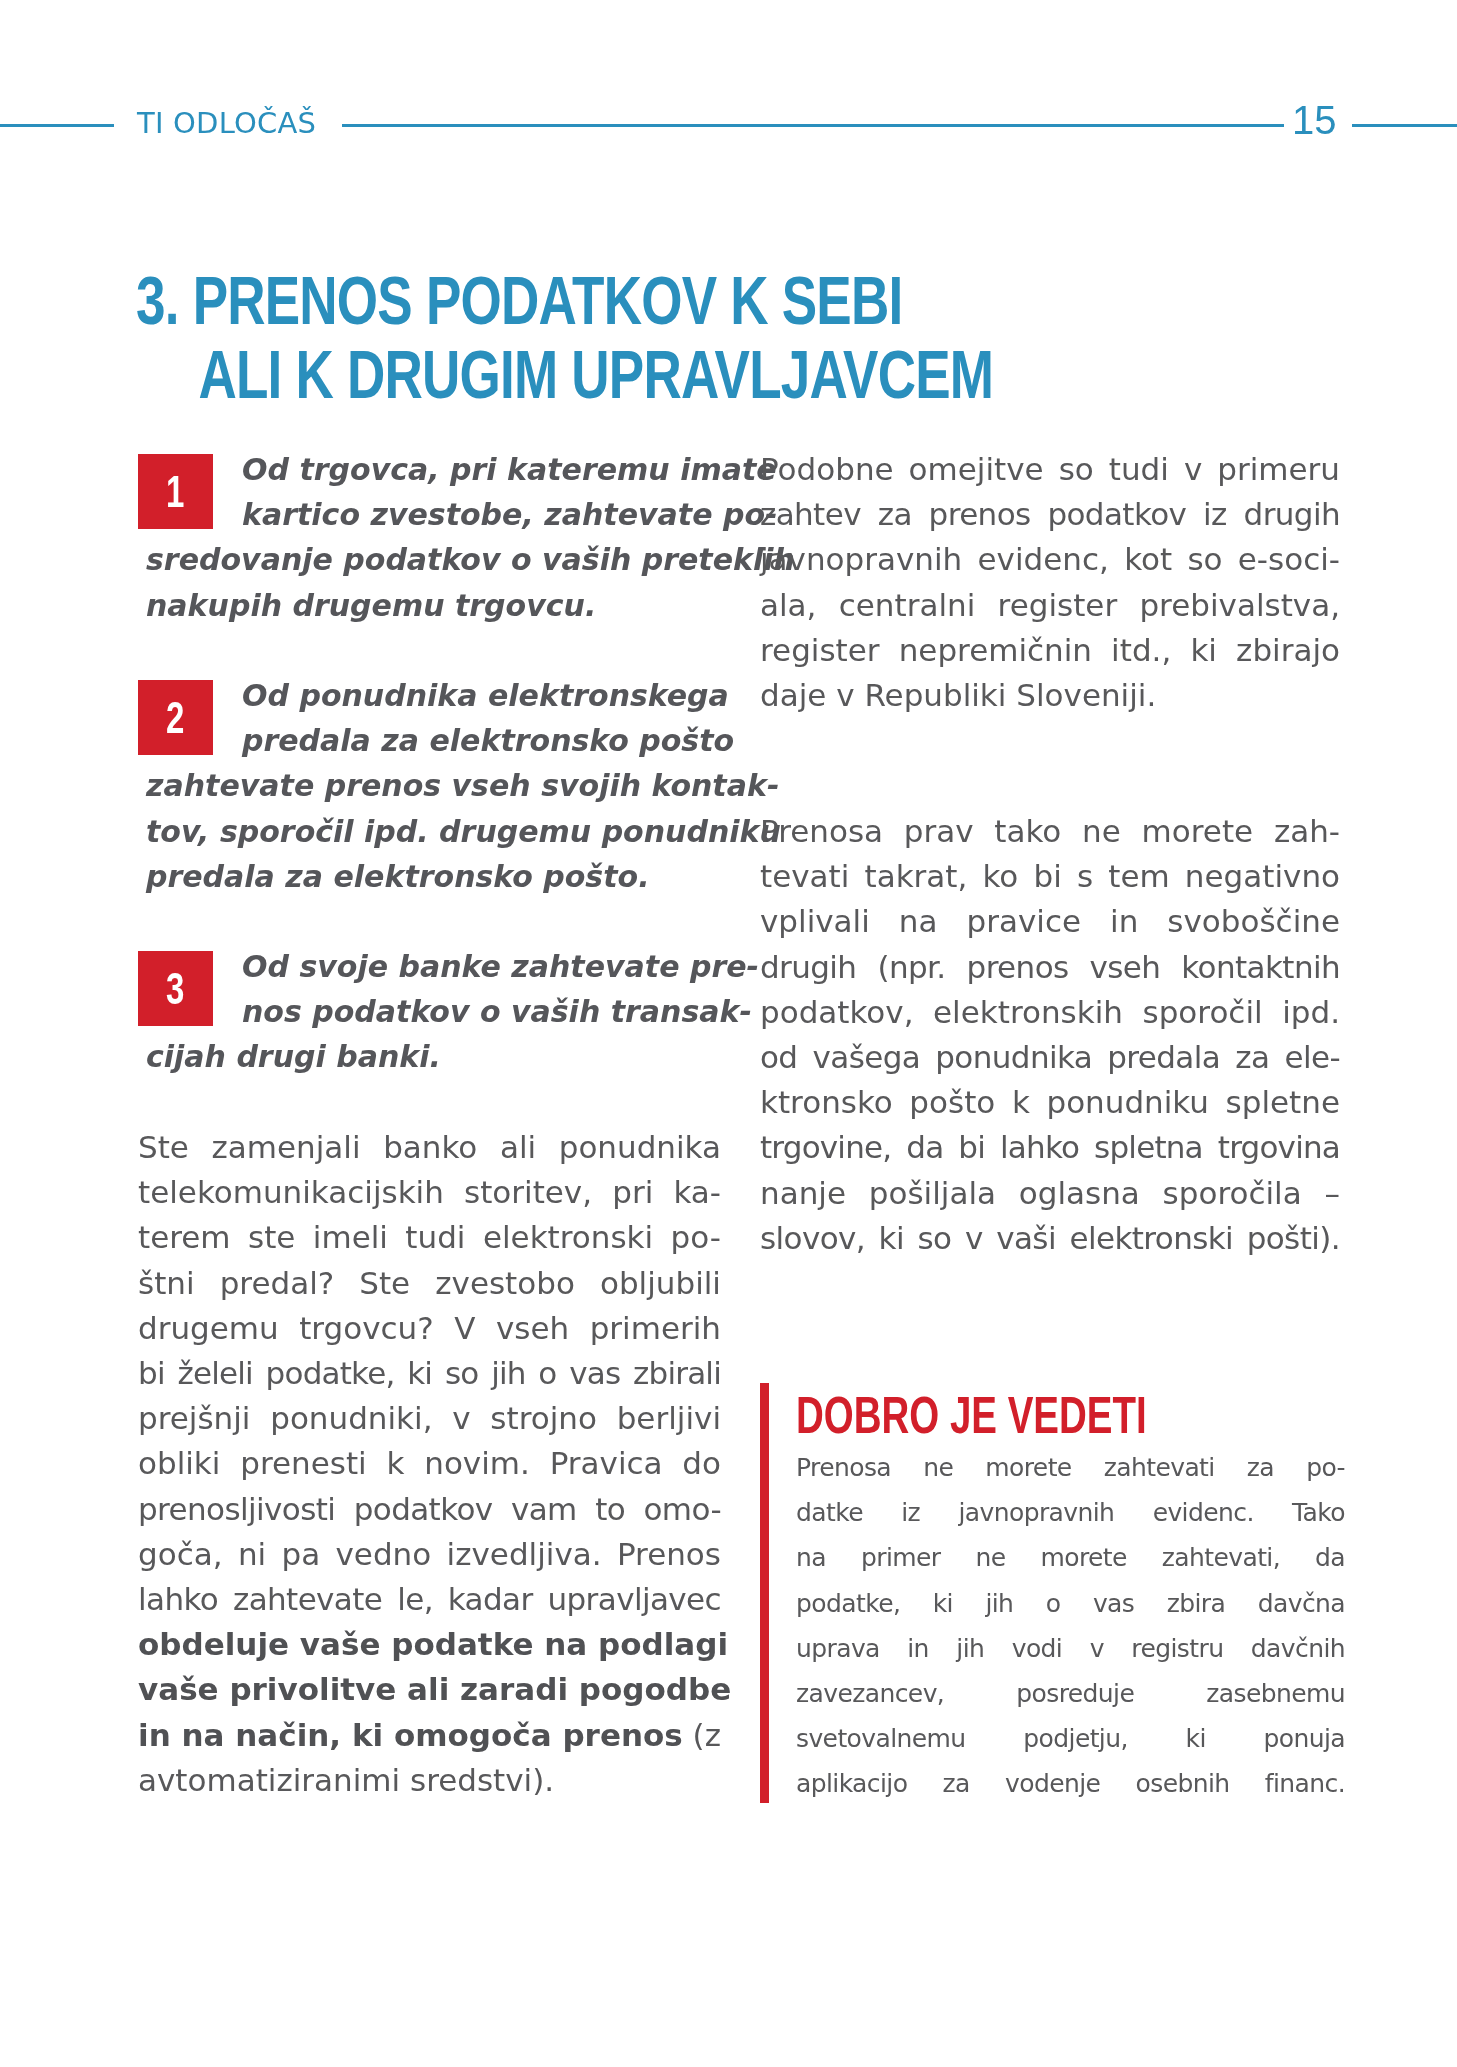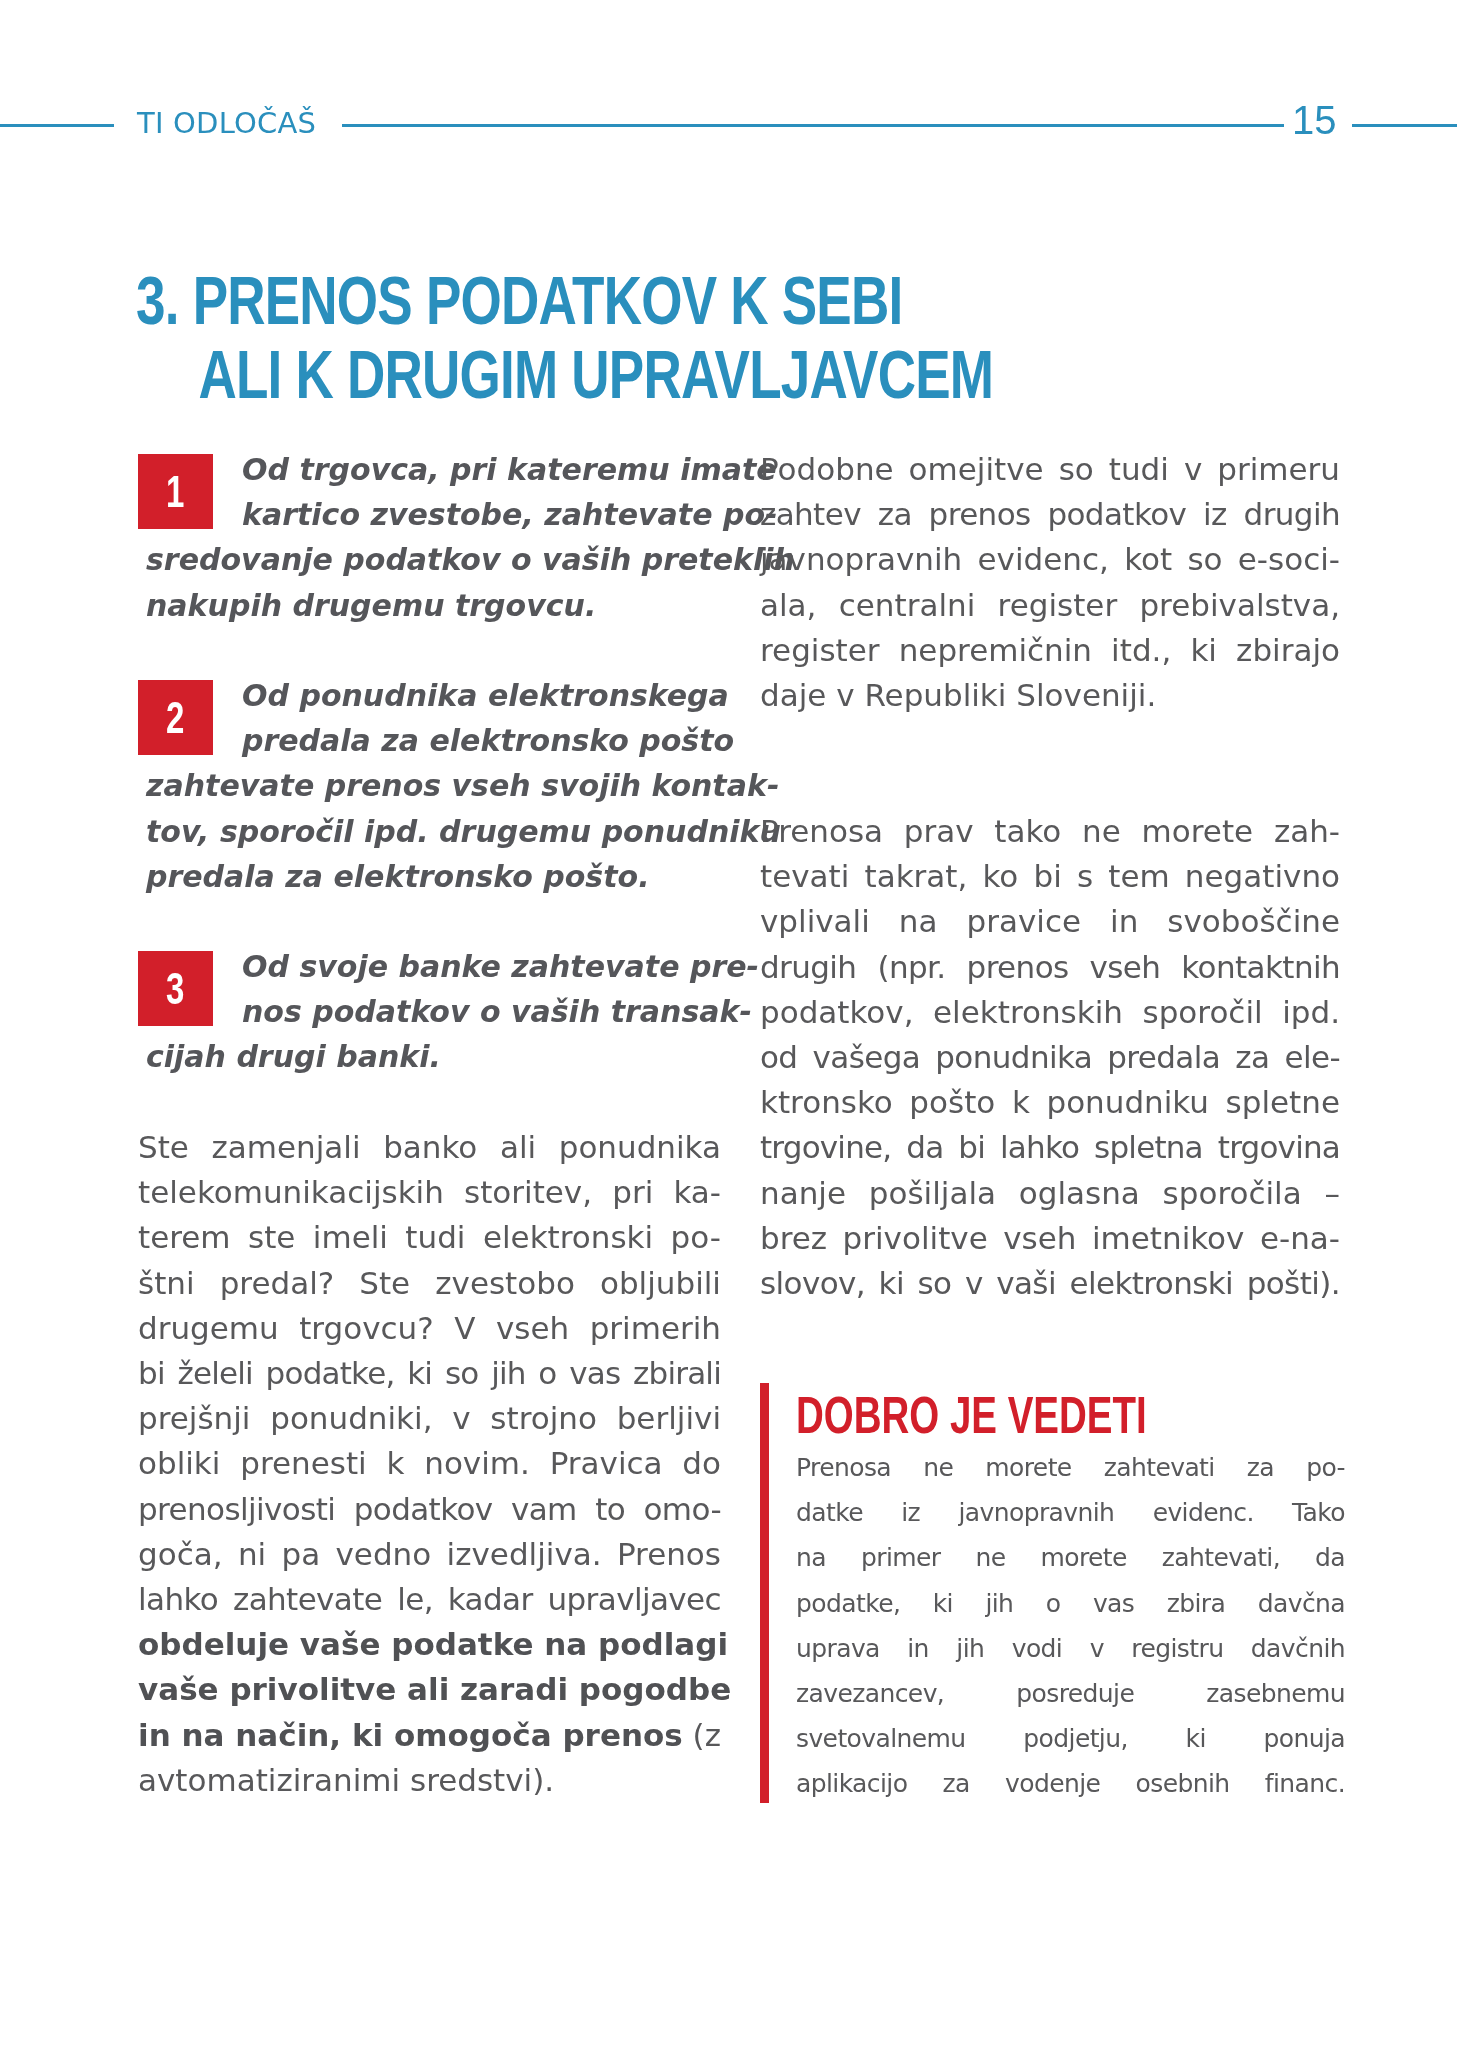--- a/index.html
+++ b/index.html
@@ -113,21 +113,20 @@
   <div class="para" style="top:362px;">
     <span class="ln">Prenosa prav tako ne morete zah-</span>
     <span class="ln">tevati takrat, ko bi s tem negativno</span>
     <span class="ln">vplivali na pravice in svoboščine</span>
     <span class="ln" style="letter-spacing:-0.6px;">drugih (npr. prenos vseh kontaktnih</span>
     <span class="ln">podatkov, elektronskih sporočil ipd.</span>
     <span class="ln" style="letter-spacing:-0.6px;">od vašega ponudnika predala za ele-</span>
     <span class="ln">ktronsko pošto k ponudniku spletne</span>
     <span class="ln" style="letter-spacing:-0.8px;">trgovine, da bi lahko spletna trgovina</span>
     <span class="ln">nanje pošiljala oglasna sporočila –</span>
-    <span class="ln">brez privolitve vseh imetnikov e-na-</span>
     <span class="ln" style="letter-spacing:-0.6px;">slovov, ki so v vaši elektronski pošti).</span>
   </div>
 </div>
 
 <div class="note">
   <div class="note-bar"></div>
   <div class="note-title">DOBRO JE VEDETI</div>
   <div class="note-body">
     <span class="ln">Prenosa ne morete zahtevati za po-</span>
     <span class="ln">datke iz javnopravnih evidenc. Tako</span>

